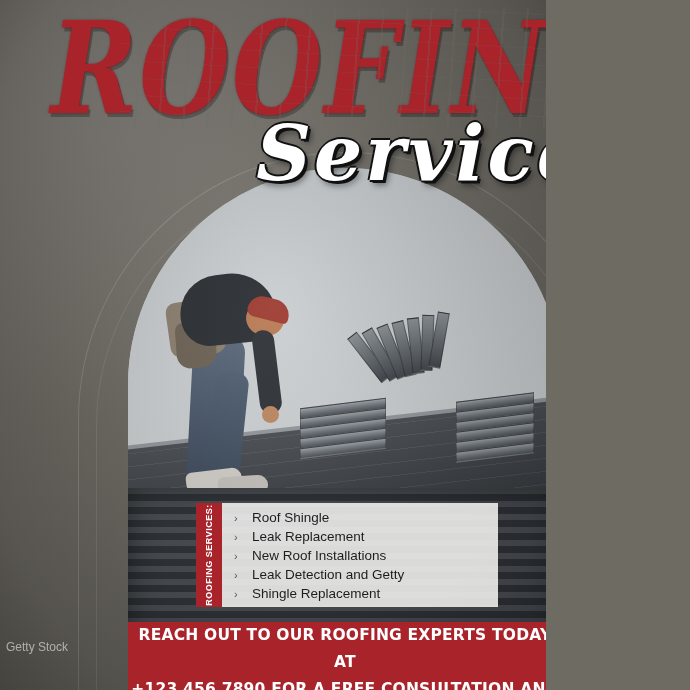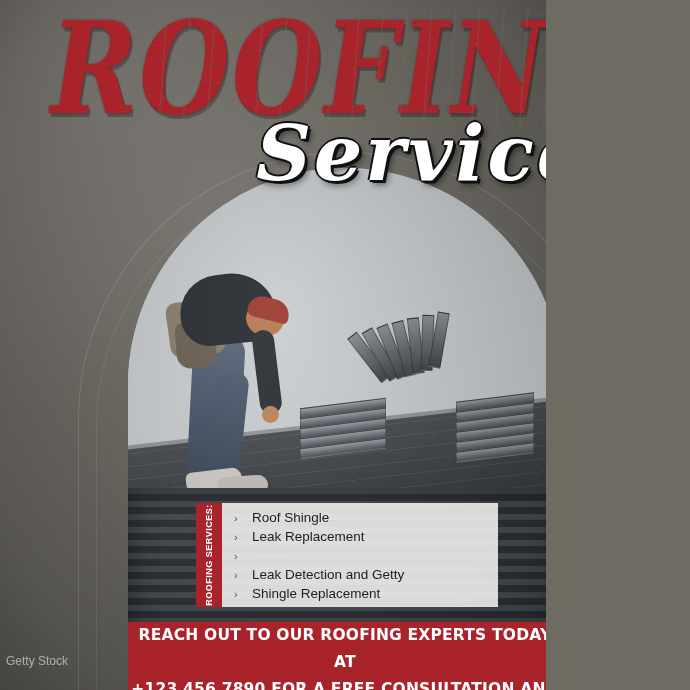--- a/index.html
+++ b/index.html
@@ -364,21 +364,21 @@
     font-family: "DejaVu Sans", sans-serif;
     font-weight: bold;
     font-size: 15.5px;
     line-height: 27px;
     letter-spacing: .2px;
   }
 
   .watermark {
     position: absolute;
     left: 6px;
-    bottom: 22px;
+    bottom: 36px;
     font-size: 12px;
     color: rgba(255,255,255,.55);
     font-family: "Liberation Sans", sans-serif;
     margin-top: 14px;
   }
 </style>
 </head>
 <body>
 
 <div id="poster">
@@ -450,20 +450,21 @@
       <div class="service-row">
         <span class="chev">›</span>
         <span>Roof Shingle</span>
       </div>
       <div class="service-row">
         <span class="chev">›</span>
         <span>Leak Replacement</span>
       </div>
       <div class="service-row">
         <span class="chev">›</span>
+        <span>New Roof Installations</span>
       </div>
       <div class="service-row">
         <span class="chev">›</span>
         <span>Leak Detection and Getty</span>
       </div>
       <div class="service-row">
         <span class="chev">›</span>
         <span>Shingle Replacement</span>
       </div>
     </div>

